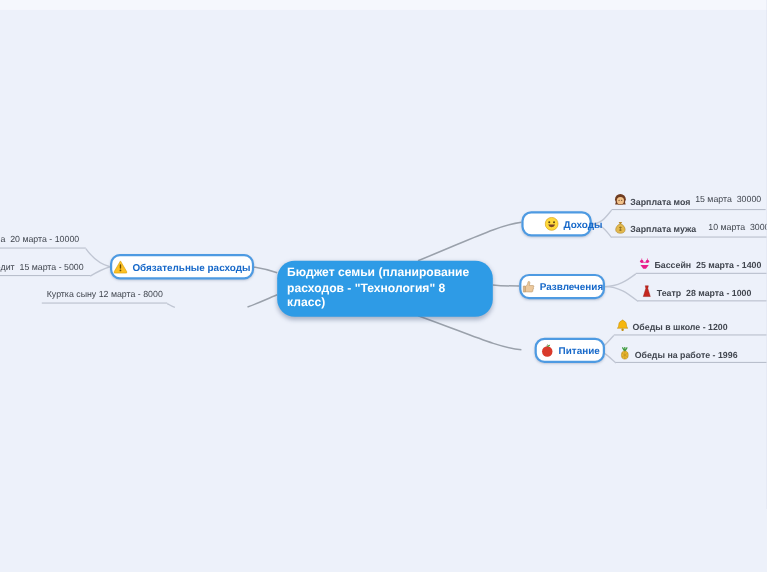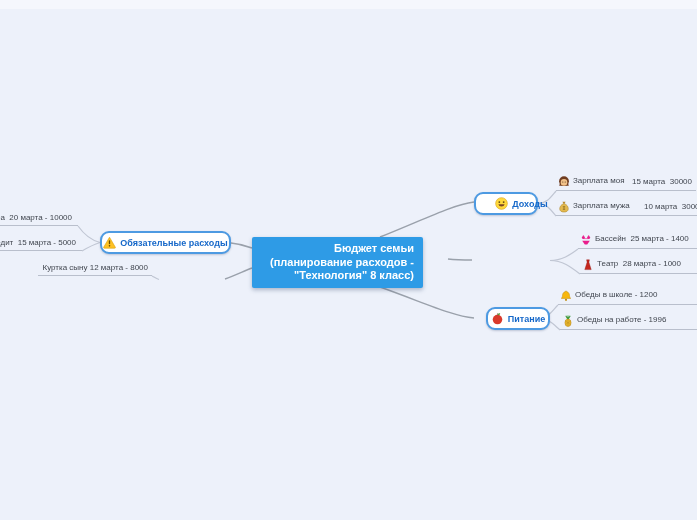--- a/index.html
+++ b/index.html
@@ -5,39 +5,39 @@
   html,body{margin:0;padding:0;background:#dfe3ee;}
   *{box-sizing:border-box;}
   #canvas{
     position:relative;width:697px;height:520px;overflow:hidden;
     background:#edf1fa;
     font-family:"Liberation Sans","DejaVu Sans",sans-serif;
   }
   #topstrip{position:absolute;left:0;top:0;width:697px;height:9px;background:#f5f7fd;}
   #wires{position:absolute;left:0;top:0;width:697px;height:520px;}
   .root{
-    position:absolute;left:252px;top:237px;width:171px;min-height:50px;
-    background:#2e9be6;border-radius:2px;padding:5px 9px;
+    position:absolute;left:252px;top:237px;width:196px;min-height:50px;
+    background:#2e9be6;border-radius:16px;padding:5px 9px;
     color:#fff;font-weight:bold;font-size:11px;line-height:13.5px;
-    box-shadow:0 2px 4px rgba(50,70,110,.35);cursor:pointer;text-align:right;
+    box-shadow:0 2px 4px rgba(50,70,110,.35);cursor:pointer;
   }
   .branch{
     position:absolute;height:23px;display:flex;align-items:center;justify-content:center;gap:4px;
     background:#fff;border:2px solid #4d9ae2;border-radius:9px;padding:0 4px;
     font-weight:bold;font-size:9px;color:#1668c9;white-space:nowrap;
     box-shadow:0 1px 2px rgba(50,70,110,.25);cursor:pointer;
   }
   .crow{
     position:absolute;height:16px;display:flex;align-items:center;
     border-bottom:1px solid #b9bfcc;font-size:8px;color:#41464f;
     padding:0 4px 2px 2px;white-space:pre;cursor:pointer;
   }
   .crow.spread{justify-content:space-between;}
   .crow.rightalign{justify-content:flex-end;padding-right:6px;height:15px;}
-  .labgroup{display:flex;align-items:flex-start;gap:3px;white-space:pre;}
+  .labgroup{display:flex;align-items:flex-end;gap:3px;white-space:pre;font-weight:bold;}
   .ni{display:inline-flex;width:12px;height:12px;flex:0 0 12px;}
   .ni svg{width:12px;height:12px;}
   .branch .ni,.branch .ni svg{width:13px;height:13px;flex-basis:13px;}
 </style>
 </head>
 <body>
 
 <div id="canvas">
   <div id="topstrip"></div>
 
@@ -97,20 +97,29 @@
       <span class="ni"><svg viewBox="0 0 12 12">
             <path d="M4.4,0.8 h3.2 l-1.1,1.9 h-1 z" fill="#b98c2e"></path>
             <path d="M6,2.5 C3,3.5 1.7,5.8 1.7,7.9 c0,2 1.8,3.2 4.3,3.2 s4.3,-1.2 4.3,-3.2 C10.3,5.8 9,3.5 6,2.5 z" fill="#e3b94e" stroke="#a8832a" stroke-width="0.5"></path>
             <path d="M6,5 v4 M4.8,5.8 h2.4 M4.8,8.2 h2.4" stroke="#8a6a1d" stroke-width="0.7" fill="none"></path>
           </svg></span>
       <span>Зарплата мужа</span>
     </span>
     <span>10 марта  30000</span>
   </div>
 
+  <div class="branch" style="left:472px;top:249px;width:78px;">
+    <span class="ni">
+        <svg viewBox="0 0 12 12">
+          <path d="M1.6,5.6 h1.8 v5 H1.6 z" fill="#dfb98c" stroke="#bb9464" stroke-width="0.5"></path>
+          <path d="M3.4,10.4 V5.9 C4.8,5.2 5.3,3.9 5.5,2.4 c0.15,-1 1.6,-0.9 1.6,0.3 0,0.9 -0.25,1.7 -0.6,2.4 h3.2 c1,0 1,1.5 0,1.6 0.8,0.2 0.7,1.4 -0.15,1.5 0.6,0.35 0.4,1.3 -0.3,1.35 0.4,0.4 0.15,1 -0.5,1 z" fill="#ecc89c" stroke="#bb9464" stroke-width="0.5"></path>
+        </svg>
+      </span>
+    <span>Развлечения</span>
+  </div>
   <div class="crow" style="left:578px;top:233px;width:126px;">
     <span class="labgroup">
       <span class="ni"><svg viewBox="0 0 12 12">
             <path d="M3.4,1 L3.4,3.2 M8.6,1 L8.6,3.2 M3.4,4.6 L8.6,4.6" stroke="#e91e8c" stroke-width="0.6" fill="none"></path>
             <circle cx="3.4" cy="3.6" r="1.5" fill="#e91e8c"></circle>
             <circle cx="8.6" cy="3.6" r="1.5" fill="#e91e8c"></circle>
             <path d="M2.2,6.8 h7.6 L7.2,10.4 H4.8 z" fill="#e91e8c"></path>
           </svg></span>
       <span>Бассейн  25 марта - 1400</span>
     </span>

